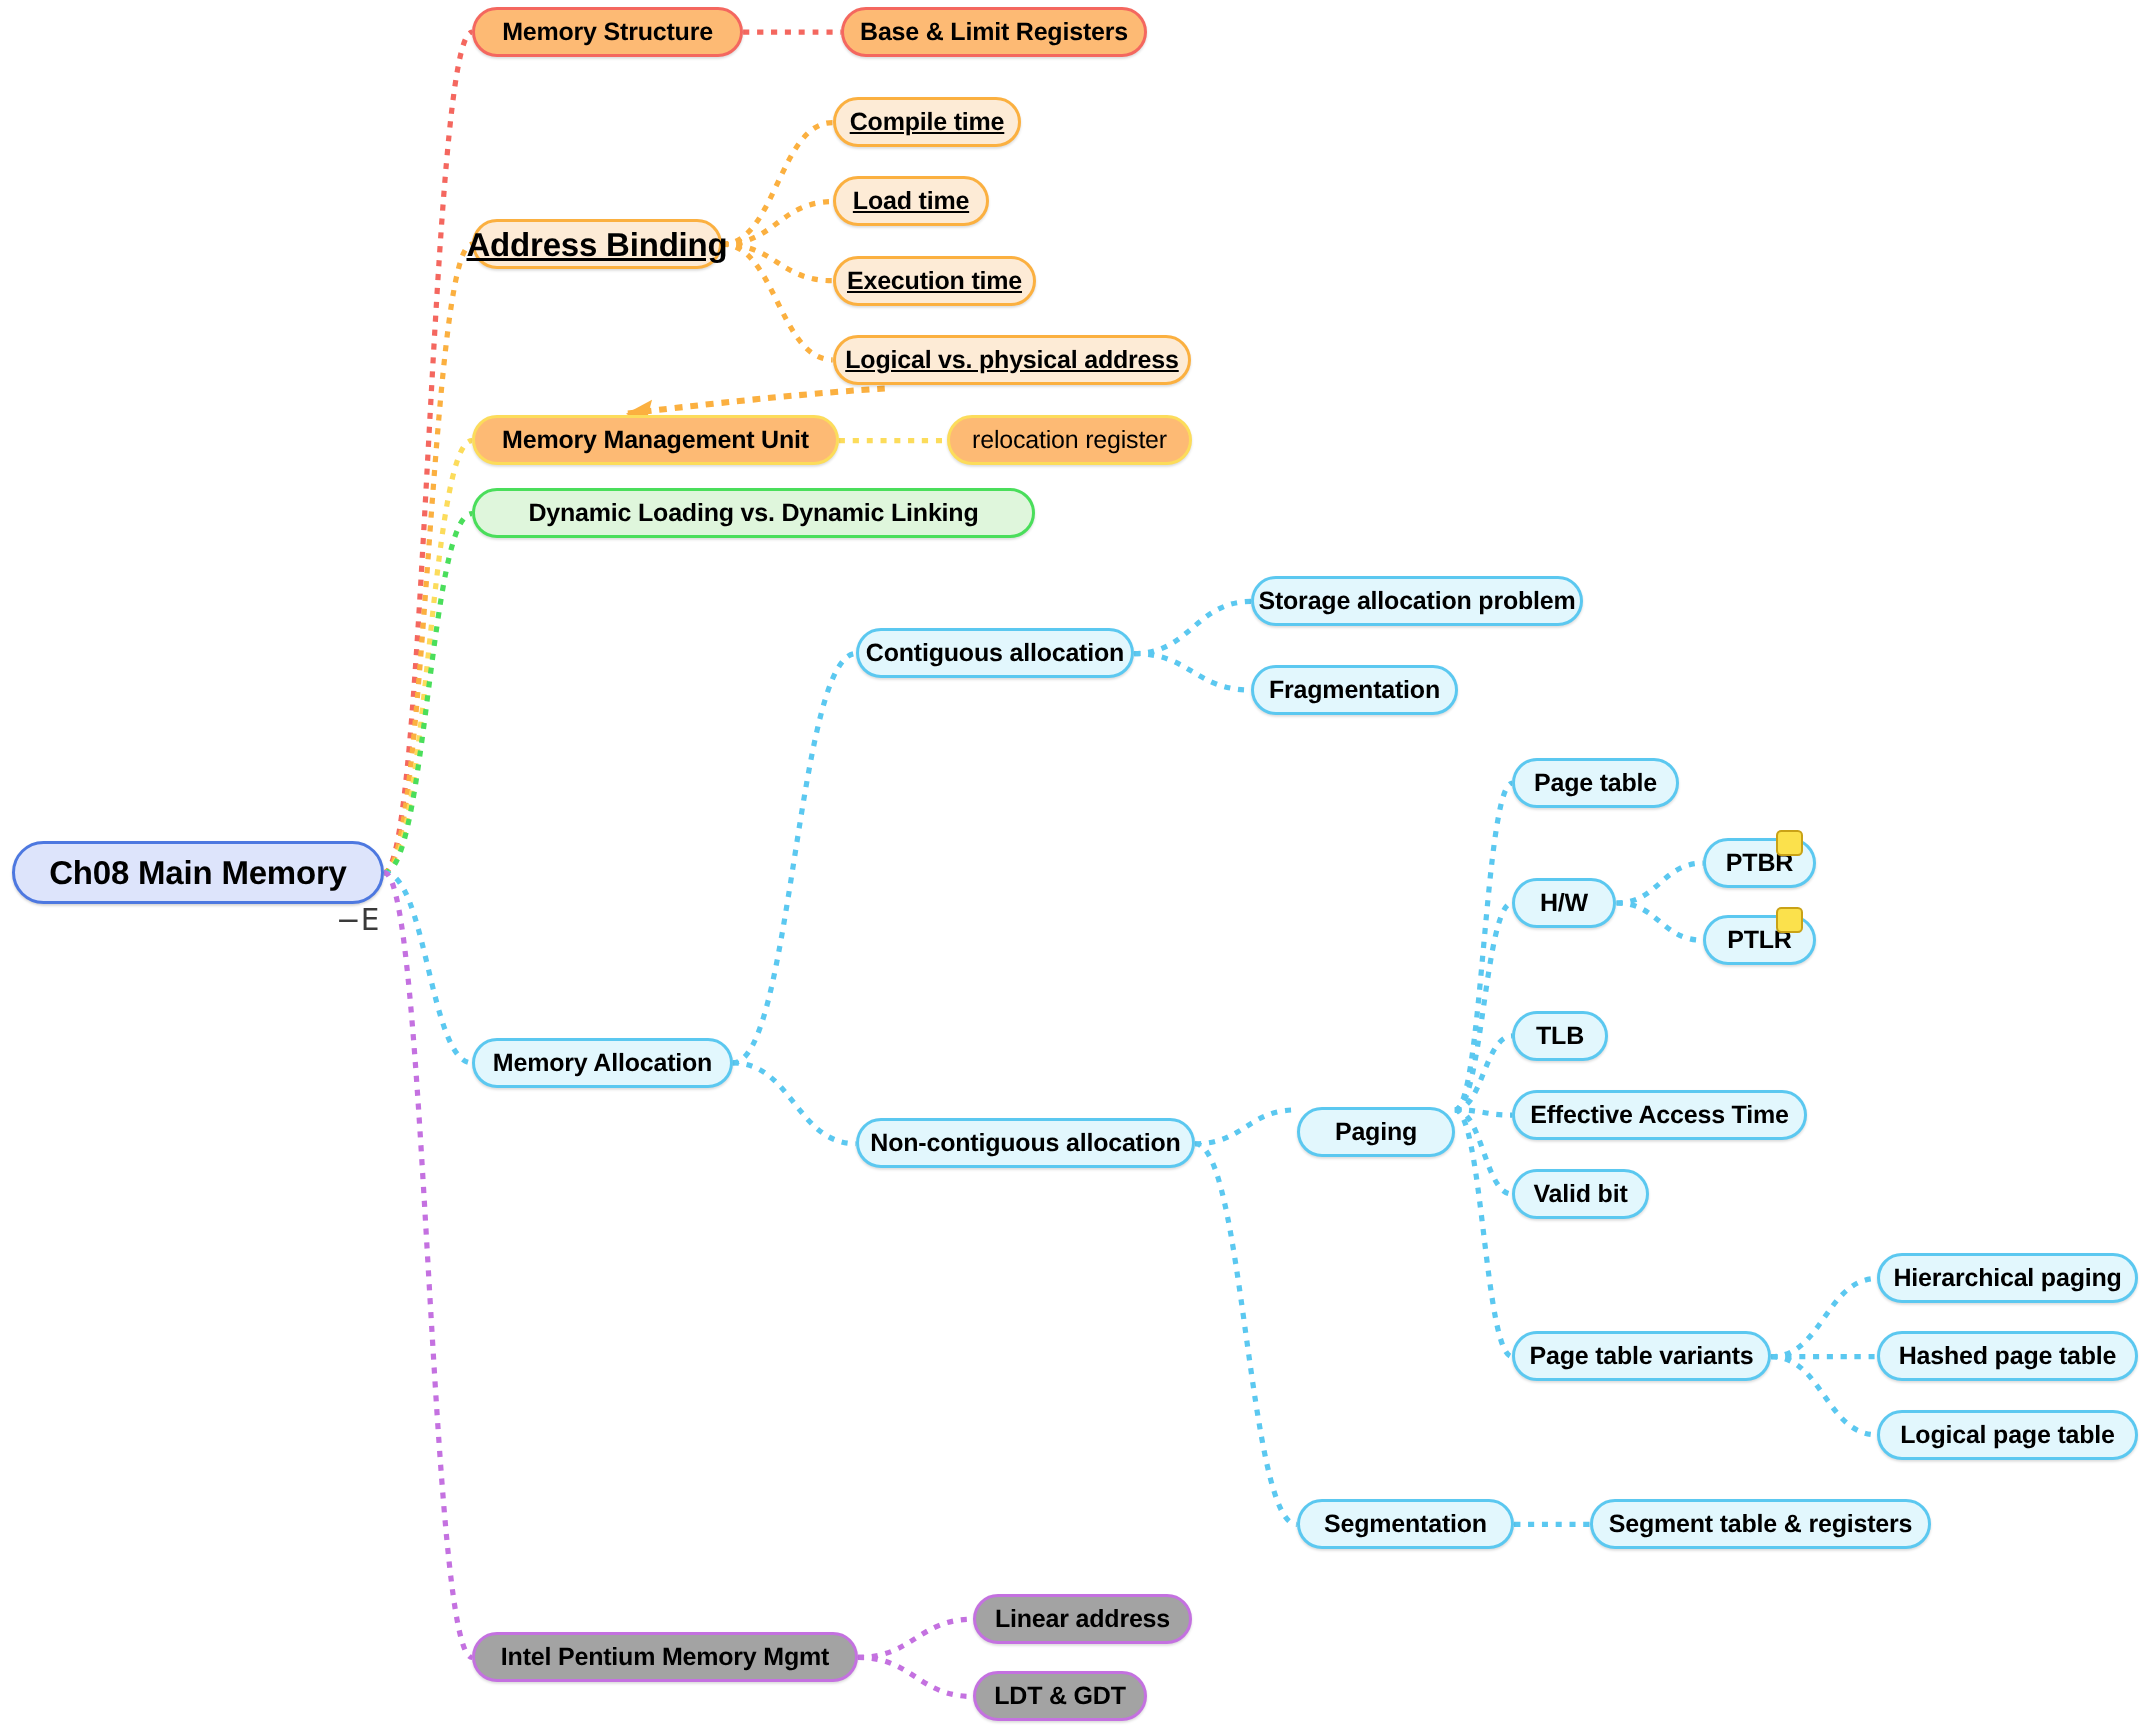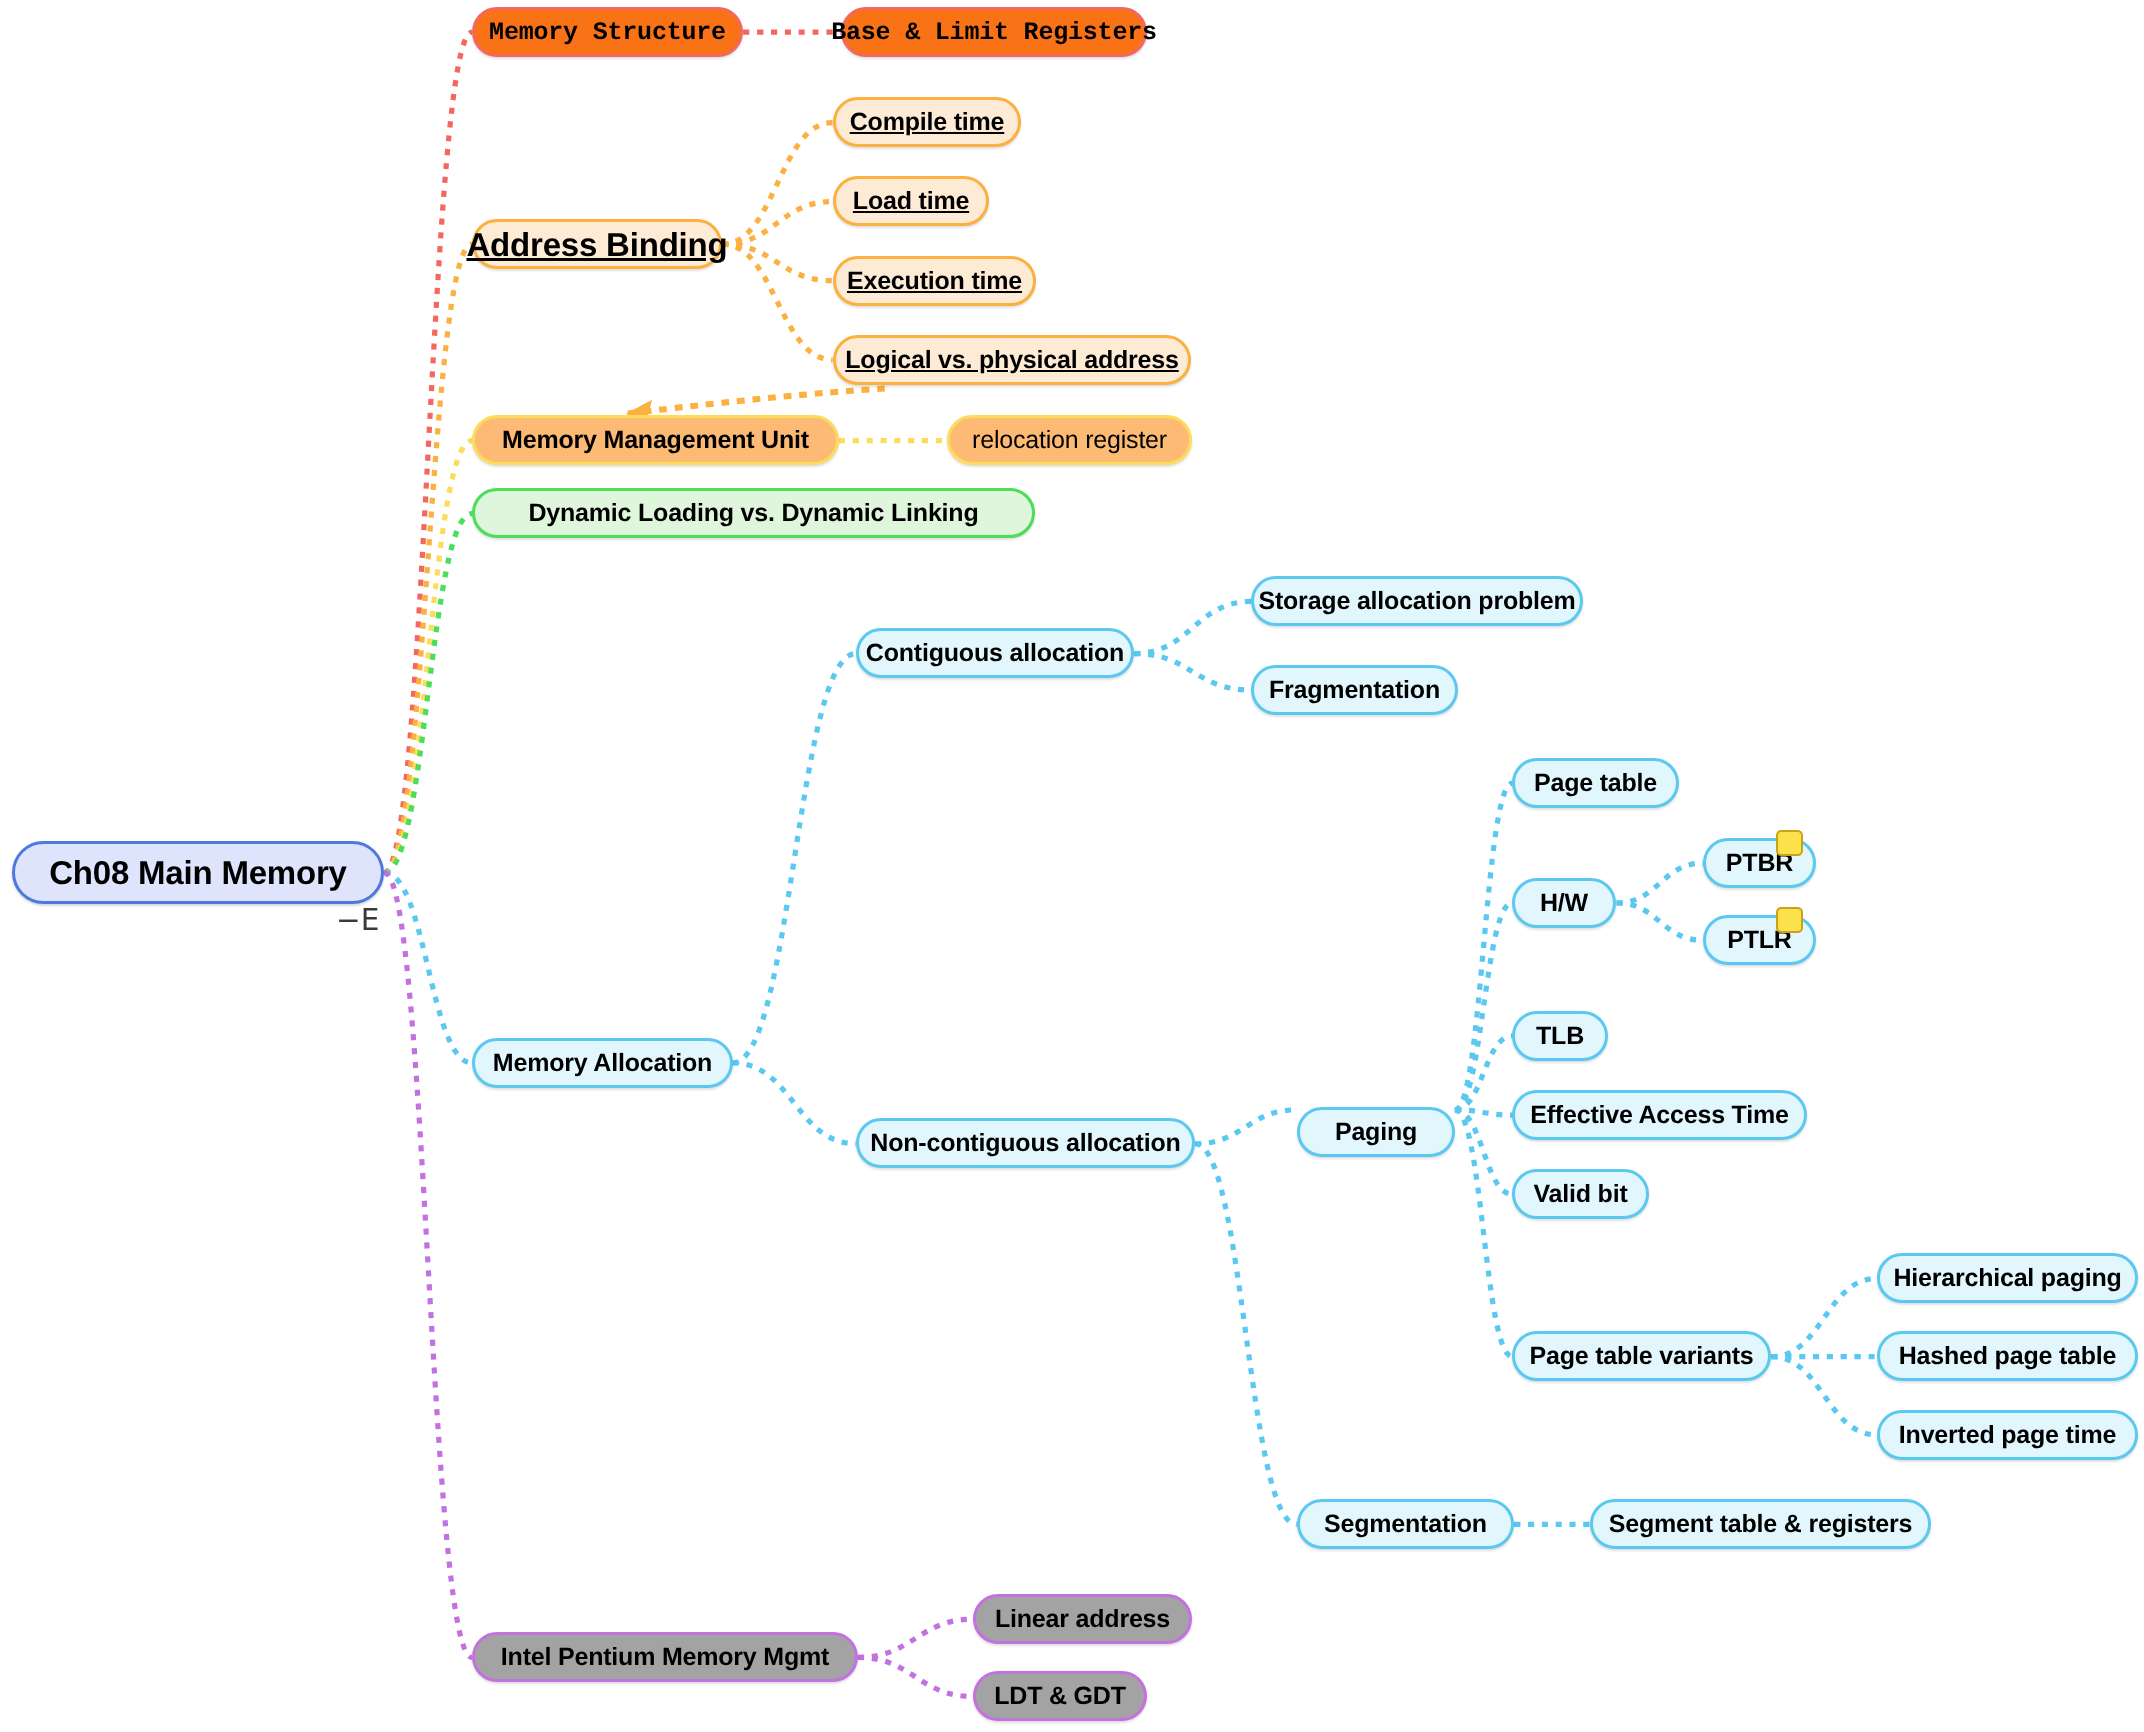--- a/index.html
+++ b/index.html
@@ -55,25 +55,24 @@
   
   .n-root {
     background: #DDE4FB;
     border-color: #4D78E0;
     border-width: 3.5px;
     font-size: 33px;
     box-shadow: 0 1.7px 2.6px rgba(0,0,0,0.18);
   }
   
   .n-red {
-    background: #f97316;
+    background: #fdba74;
     border-color: #F4675F;
     border-width: 3.5px;
     box-shadow: 0 1.7px 2.6px rgba(0,0,0,0.14);
-    font-family: Liberation Mono, monospace;
   }
   
   .n-orange {
     background: #FDEBD6;
     border-color: #FAB council;
     text-decoration: underline;
   }
   .n-orange {
     background: #FDEBD6;
     border-color: #FBB040;
@@ -246,21 +245,21 @@
       <div class="node n-cyan" style="left: 1512px; top: 1331px; width: 259px; height: 50px; font-size: 25px;">
         <span class="lbl">Page table variants</span>
       </div>
       <div class="node n-cyan" style="left: 1877px; top: 1253px; width: 261px; height: 50px; font-size: 25px;">
         <span class="lbl">Hierarchical paging</span>
       </div>
       <div class="node n-cyan" style="left: 1877px; top: 1331px; width: 261px; height: 50px; font-size: 25px;">
         <span class="lbl">Hashed page table</span>
       </div>
       <div class="node n-cyan" style="left: 1877px; top: 1410px; width: 261px; height: 50px; font-size: 25px;">
-        <span class="lbl">Inverted page time</span>
+        <span class="lbl">Logical page table</span>
       </div>
       <div class="node n-cyan" style="left: 1297px; top: 1499px; width: 217px; height: 50px; font-size: 25px;">
         <span class="lbl">Segmentation</span>
       </div>
       <div class="node n-cyan" style="left: 1590px; top: 1499px; width: 341px; height: 50px; font-size: 25px;">
         <span class="lbl">Segment table &amp; registers</span>
       </div>
       <div class="node n-purple" style="left: 472px; top: 1632px; width: 386px; height: 50px; font-size: 25px;">
         <span class="lbl">Intel Pentium Memory Mgmt</span>
       </div>

